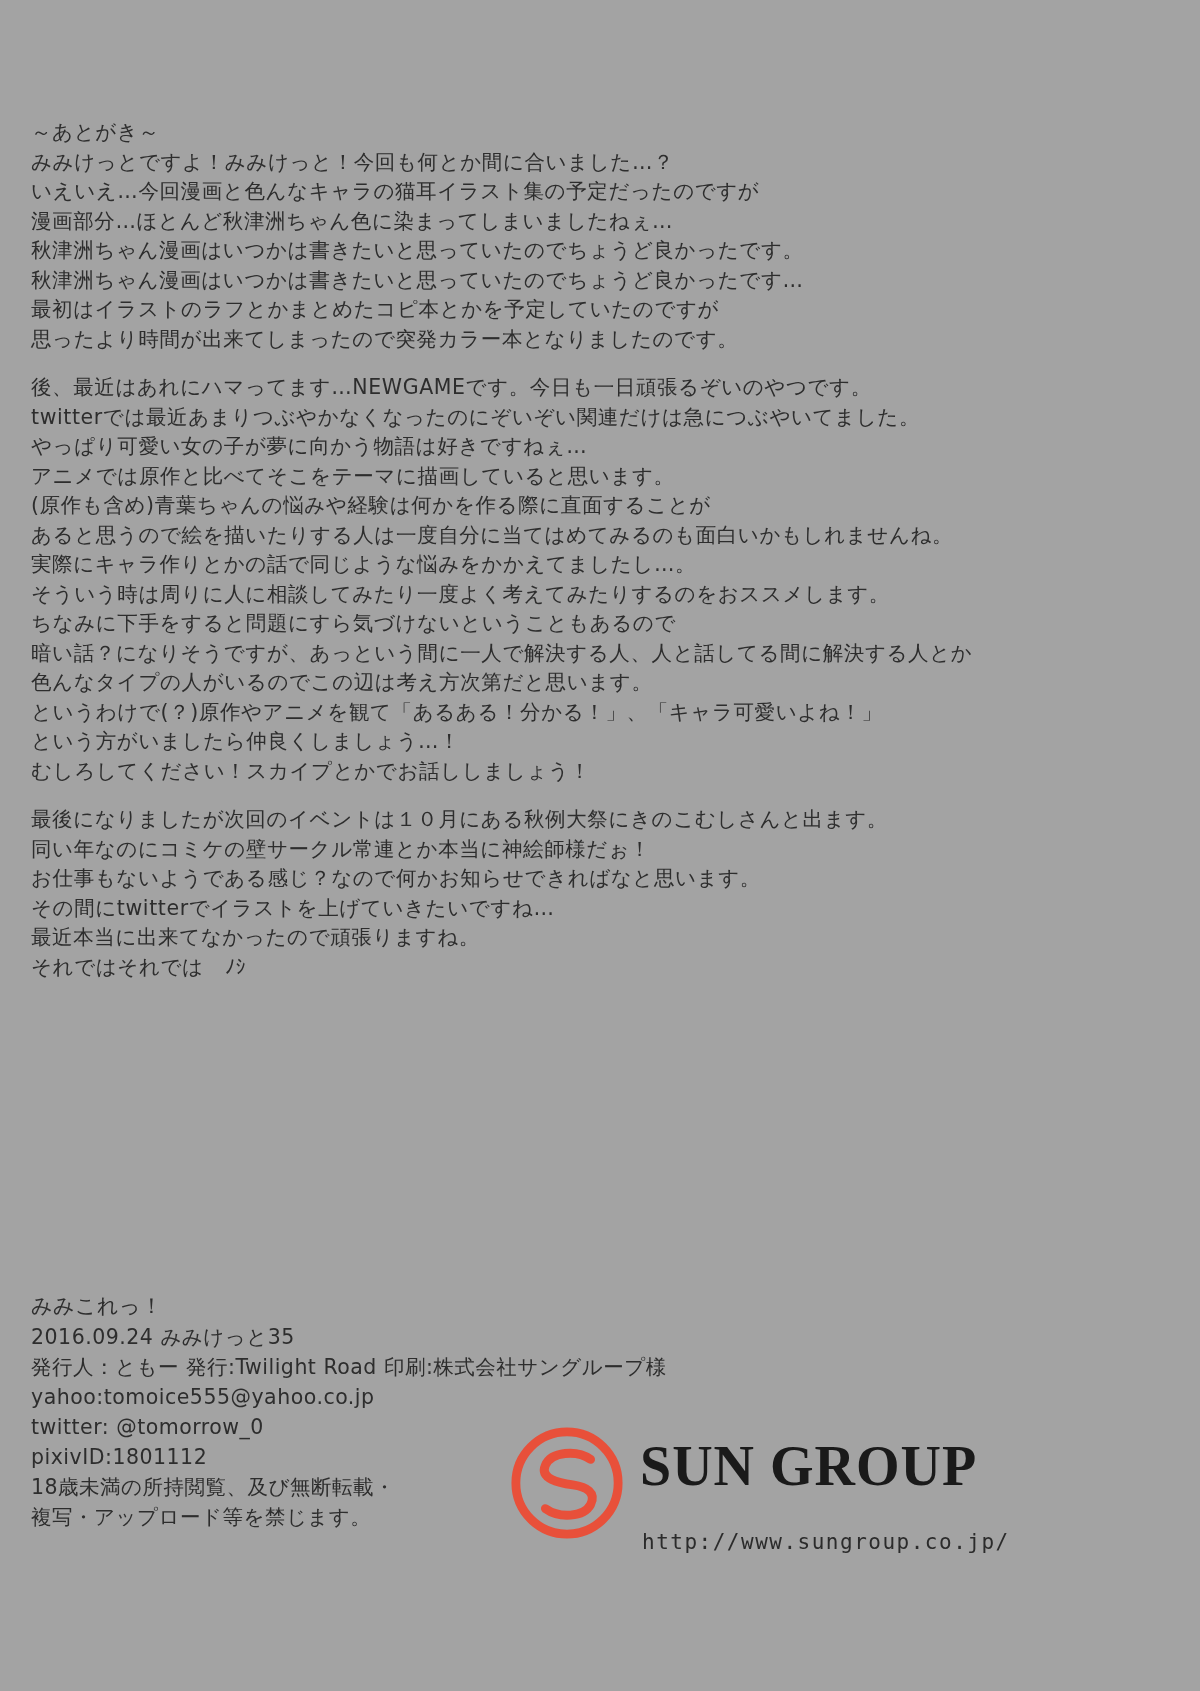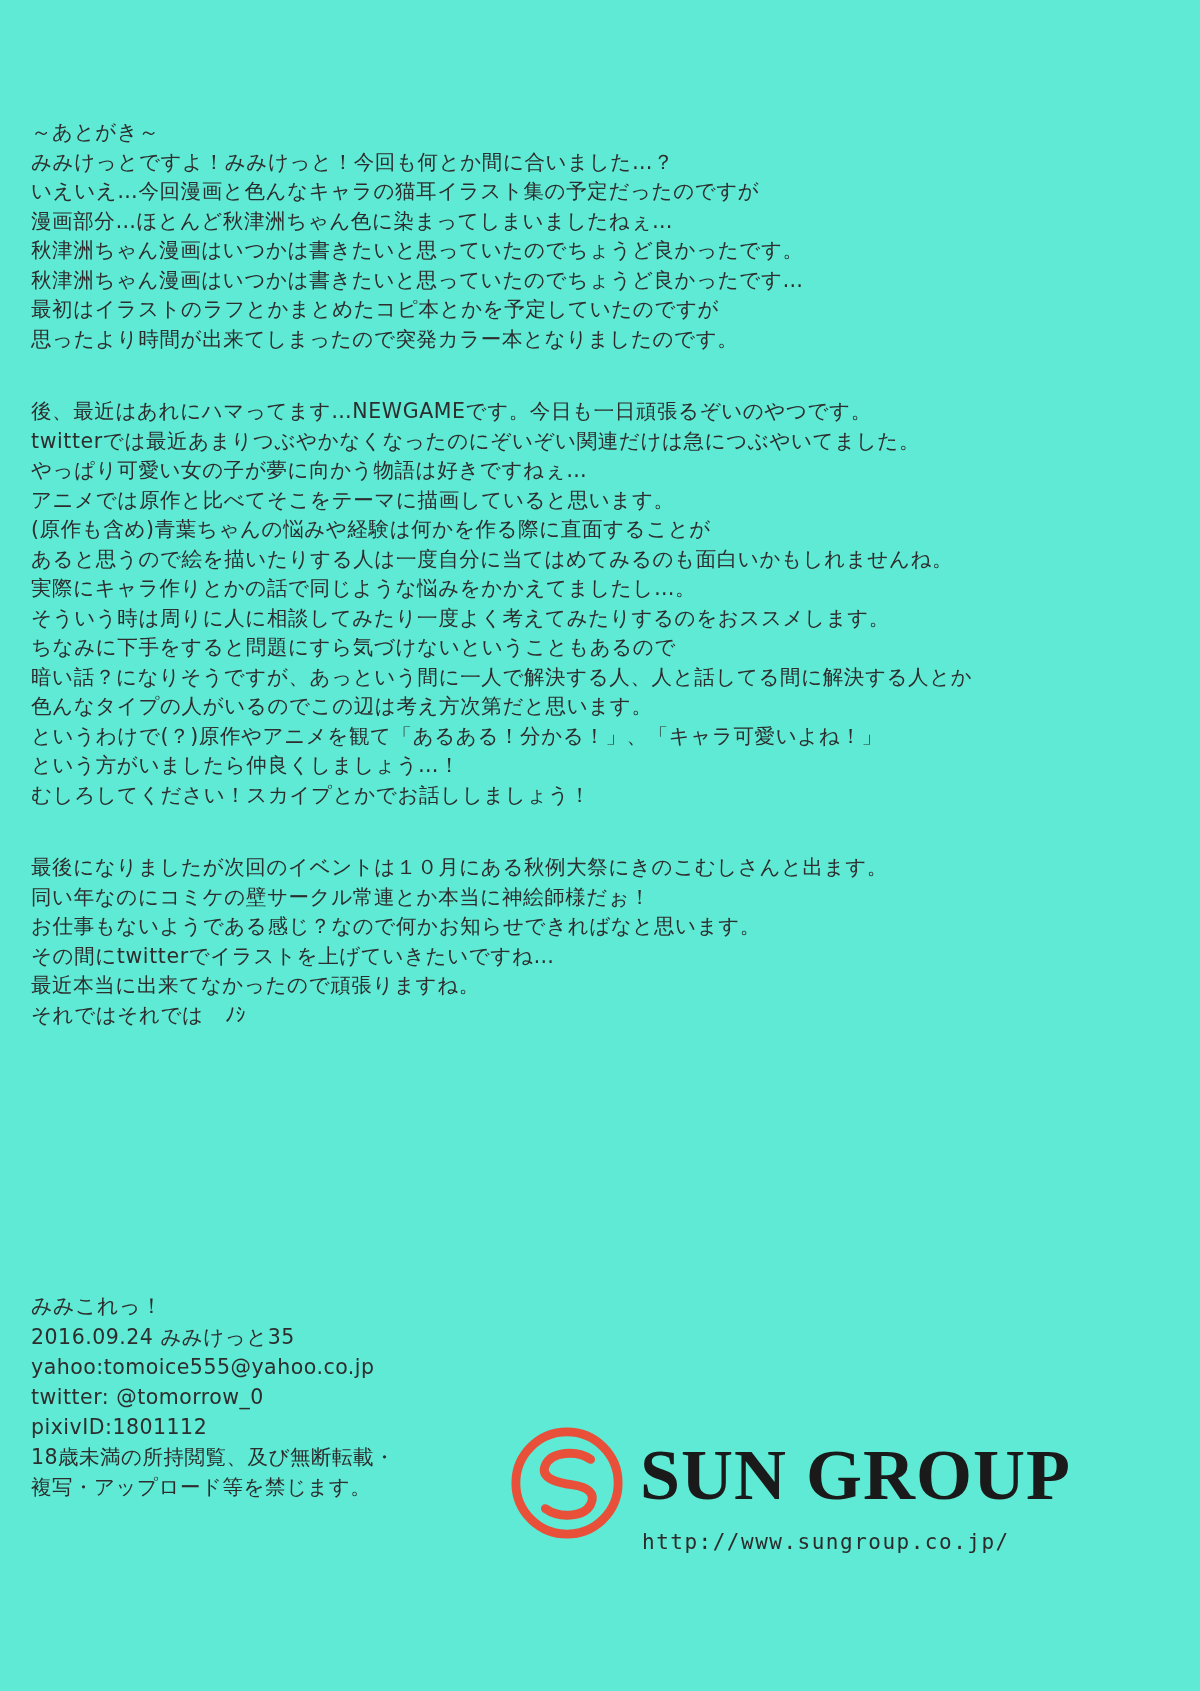--- a/index.html
+++ b/index.html
@@ -11,35 +11,35 @@
     width: 1200px;
     height: 1691px;
     position: relative;
     font-family: "DejaVu Sans", "Liberation Sans", sans-serif;
     color: #2e2e2e;
     overflow: hidden;
   }
   .page {
     position: absolute;
     inset: 0;
-    background: #5eead4;
+    background: #a3a3a3;
   }
 
   
   .afterword {
     position: absolute;
     left: 31px;
     top: 118px;
     width: 1060px;
   }
   .para {
     margin: 0 0 0 0;
   }
   .para + .para {
-    margin-top: 43px;
+    margin-top: 19px;
   }
   .line {
     font-size: 20.5px;
     line-height: 29.5px;
     letter-spacing: 0.6px;
     white-space: pre;
     color: #2d2d2d;
   }
 
   
@@ -72,21 +72,21 @@
     left: 0;
     top: 6px;
     width: 118px;
     height: 118px;
   }
   .logo-text {
     position: absolute;
     left: 132px;
     top: 16px;
     font-family: "Liberation Serif", "DejaVu Serif", serif;
-    font-size: 72px;
+    font-size: 56px;
     font-weight: bold;
     letter-spacing: 1px;
     color: #1a1a1a;
     white-space: pre;
   }
   .logo-url {
     position: absolute;
     left: 134px;
     top: 112px;
     font-family: "DejaVu Sans Mono", "Liberation Mono", monospace;
@@ -138,20 +138,21 @@
       <div class="line">その間にtwitterでイラストを上げていきたいですね…</div>
       <div class="line">最近本当に出来てなかったので頑張りますね。</div>
       <div class="line">それではそれでは　ﾉｼ</div>
     </div>
 
   </div>
 
   <div class="colophon">
     <div class="line title-line">みみこれっ！</div>
     <div class="line">2016.09.24 みみけっと35</div>
+    <div class="line">発行人：ともー 発行:Twilight Road 印刷:株式会社サングループ様</div>
     <div class="line">yahoo:tomoice555@yahoo.co.jp</div>
     <div class="line">twitter: @tomorrow_0</div>
     <div class="line">pixivID:1801112</div>
     <div class="line">18歳未満の所持閲覧、及び無断転載・</div>
     <div class="line">複写・アップロード等を禁じます。</div>
   </div>
 
   <div class="logo-area">
     <svg class="logo-mark" viewBox="0 0 120 120">
       <circle cx="60" cy="60" r="52" fill="none" stroke="#e8503a" stroke-width="9"></circle>

